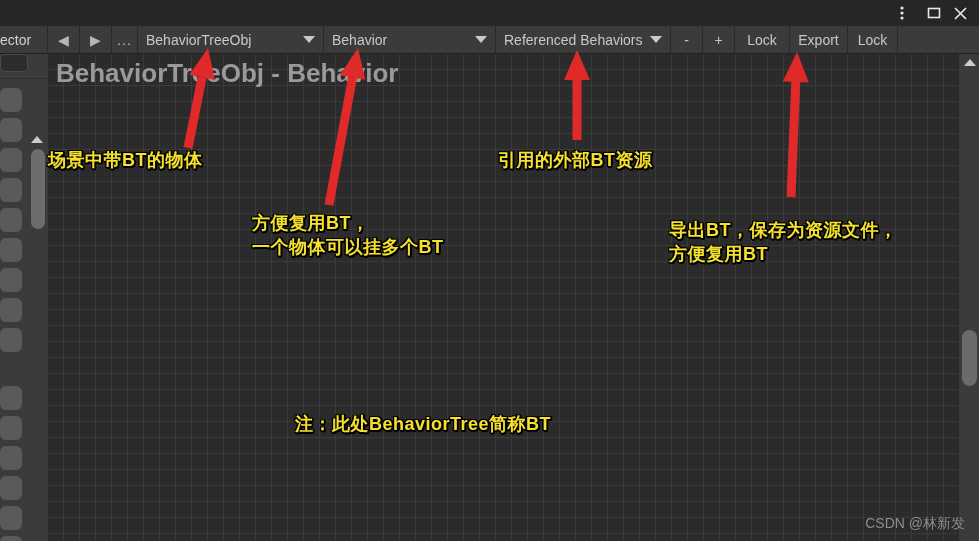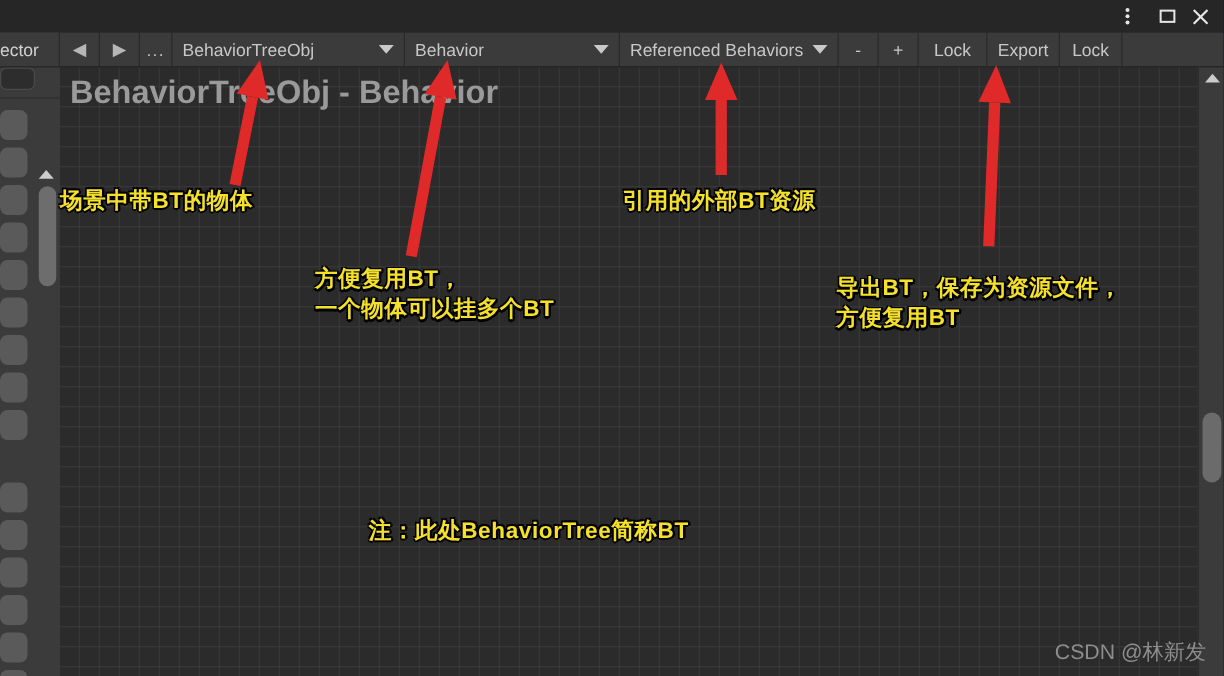--- a/index.html
+++ b/index.html
@@ -163,21 +163,21 @@
     white-space: pre;
     text-shadow:
       1.5px 1.5px 0 #000, -1.2px 1.2px 0 #000,
       1.2px -1.2px 0 #000, -1.2px -1.2px 0 #000,
       0 2px 0 #000, 2px 0 0 #000;
     letter-spacing: 0.5px;
   }
 
   .watermark {
     position: absolute; right: 14px; bottom: 8px;
-    color: #8d8d8d; font-size: 17px;
+    color: #8d8d8d; font-size: 14px;
     white-space: nowrap;
   }
 
   .arrows { position: absolute; left: 0; top: 0; width: 979px; height: 541px; pointer-events: none; }
 </style>
 </head>
 <body>
 
 <div id="app">
 

